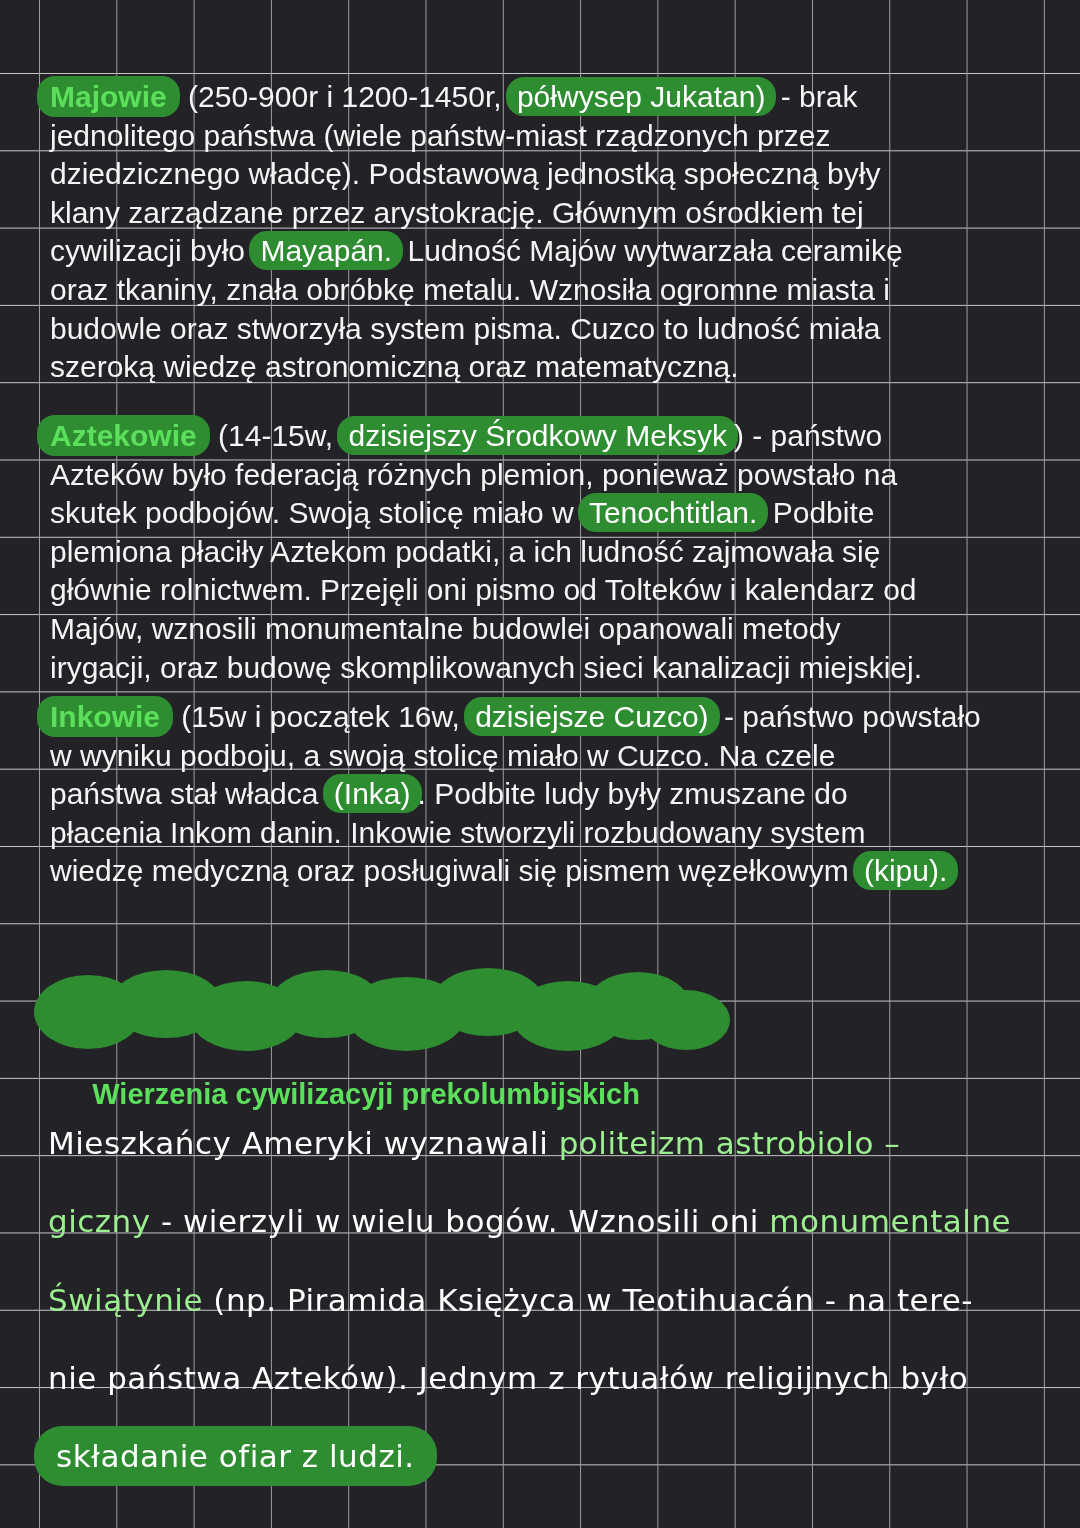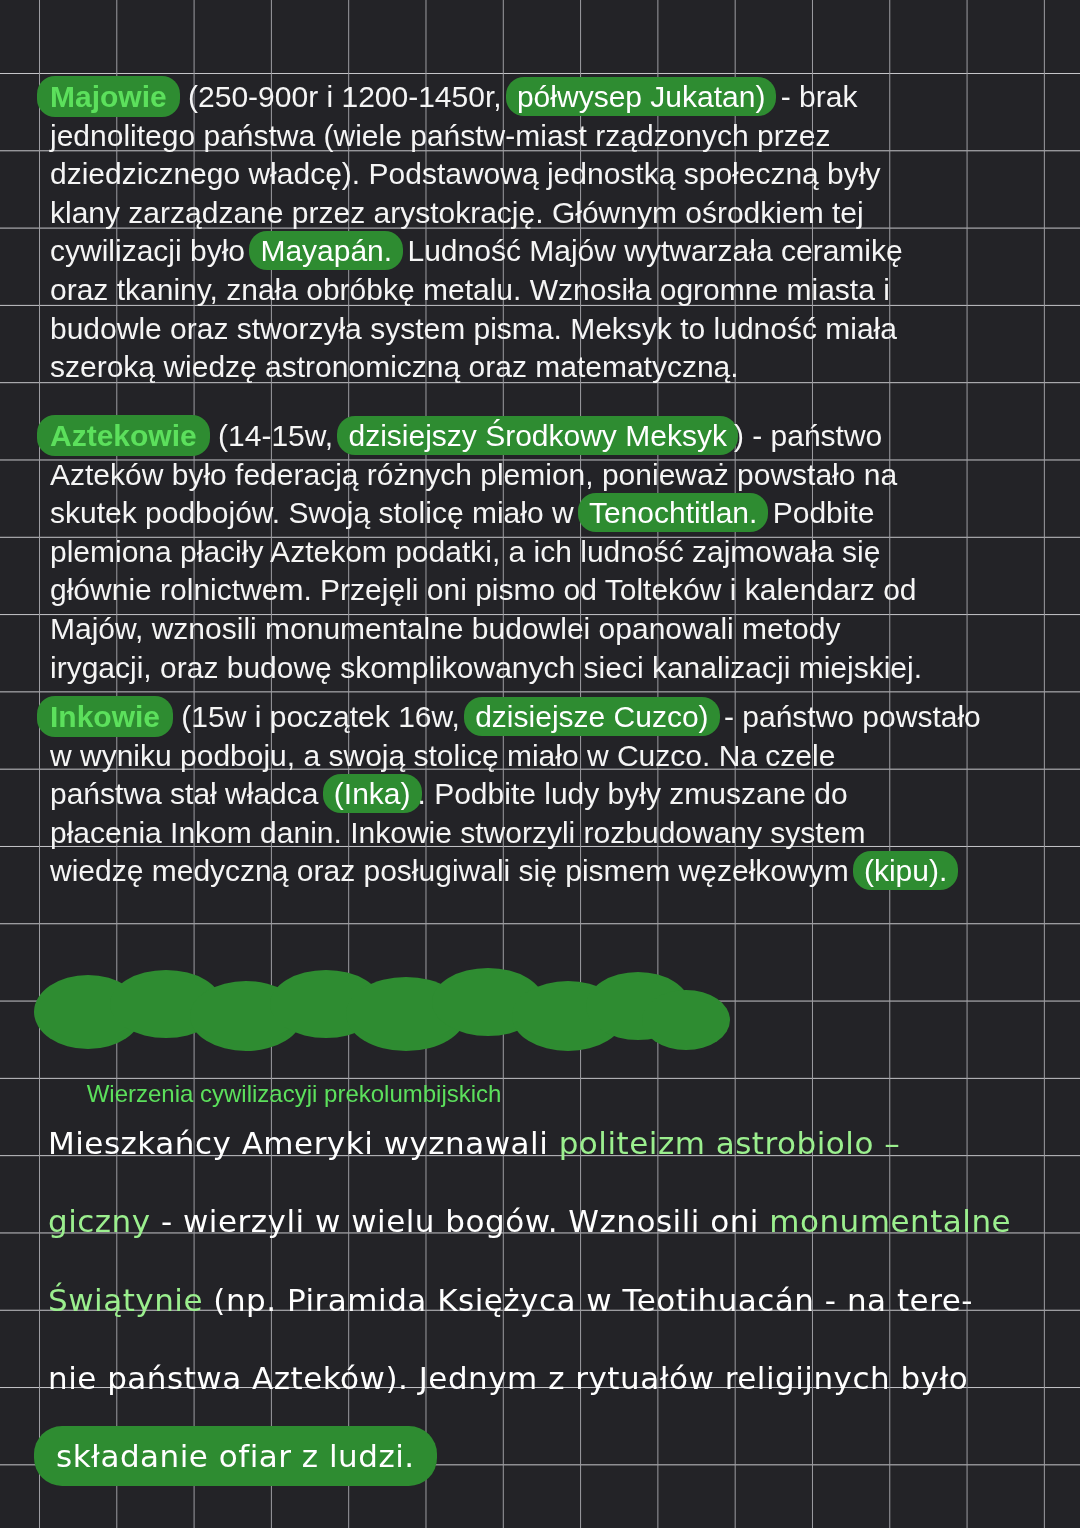--- a/index.html
+++ b/index.html
@@ -51,22 +51,22 @@
     padding:4px 13px;
     margin-left:-13px;
   }
   .p-majowie{top:78px;}
   .p-aztekowie{top:417px;}
   .p-inkowie{top:698px;}
 
   .heading{
     position:absolute;
     left:60px;top:994px;
-    font-size:24px;
-    font-weight:normal;
+    font-size:29px;
+    font-weight:bold;
     color:var(--term);
     line-height:40px;
     white-space:pre;
   }
   .heading .scribble{
     position:absolute;
     left:-30px;top:-26px;
     z-index:0;
   }
   .heading .heading-text{
@@ -102,21 +102,21 @@
 
 <div class="page">
 
   <section class="para p-majowie">
       <div class="line"><span class="seg t">Majowie</span><span class="seg p"> (250-900r i 1200-1450r, </span><span class="seg h">półwysep Jukatan)</span><span class="seg p"> - brak</span></div>
       <div class="line"><span class="seg p">jednolitego państwa (wiele państw-miast rządzonych przez</span></div>
       <div class="line"><span class="seg p">dziedzicznego władcę). Podstawową jednostką społeczną były</span></div>
       <div class="line"><span class="seg p">klany zarządzane przez arystokrację. Głównym ośrodkiem tej</span></div>
       <div class="line"><span class="seg p">cywilizacji było </span><span class="seg h">Mayapán.</span><span class="seg p"> Ludność Majów wytwarzała ceramikę</span></div>
       <div class="line"><span class="seg p">oraz tkaniny, znała obróbkę metalu. Wznosiła ogromne miasta i</span></div>
-      <div class="line"><span class="seg p">budowle oraz stworzyła system pisma. Meksyk to ludność miała</span></div>
+      <div class="line"><span class="seg p">budowle oraz stworzyła system pisma. Cuzco to ludność miała</span></div>
       <div class="line"><span class="seg p">szeroką wiedzę astronomiczną oraz matematyczną.</span></div>
     </section>
 
   <section class="para p-aztekowie">
       <div class="line"><span class="seg t">Aztekowie</span><span class="seg p"> (14-15w, </span><span class="seg h">dzisiejszy Środkowy Meksyk</span><span class="seg p">) - państwo</span></div>
       <div class="line"><span class="seg p">Azteków było federacją różnych plemion, ponieważ powstało na</span></div>
       <div class="line"><span class="seg p">skutek podbojów. Swoją stolicę miało w </span><span class="seg h">Tenochtitlan.</span><span class="seg p"> Podbite</span></div>
       <div class="line"><span class="seg p">plemiona płaciły Aztekom podatki, a ich ludność zajmowała się</span></div>
       <div class="line"><span class="seg p">głównie rolnictwem. Przejęli oni pismo od Tolteków i kalendarz od</span></div>
       <div class="line"><span class="seg p">Majów, wznosili monumentalne budowlei opanowali metody</span></div>

